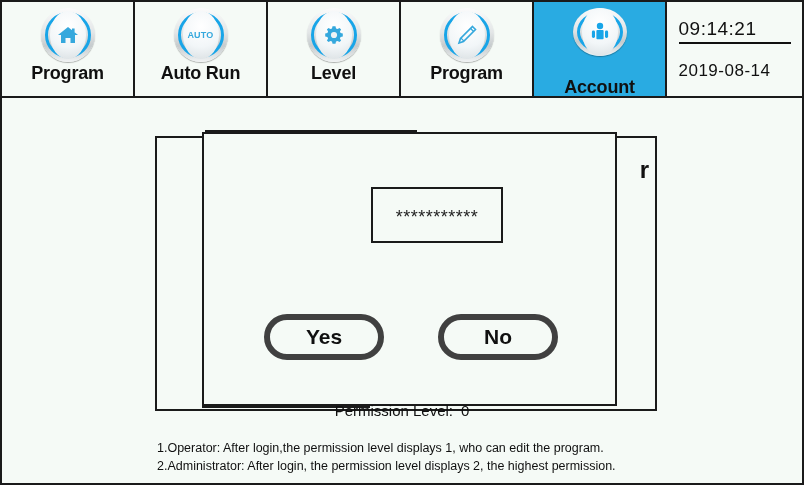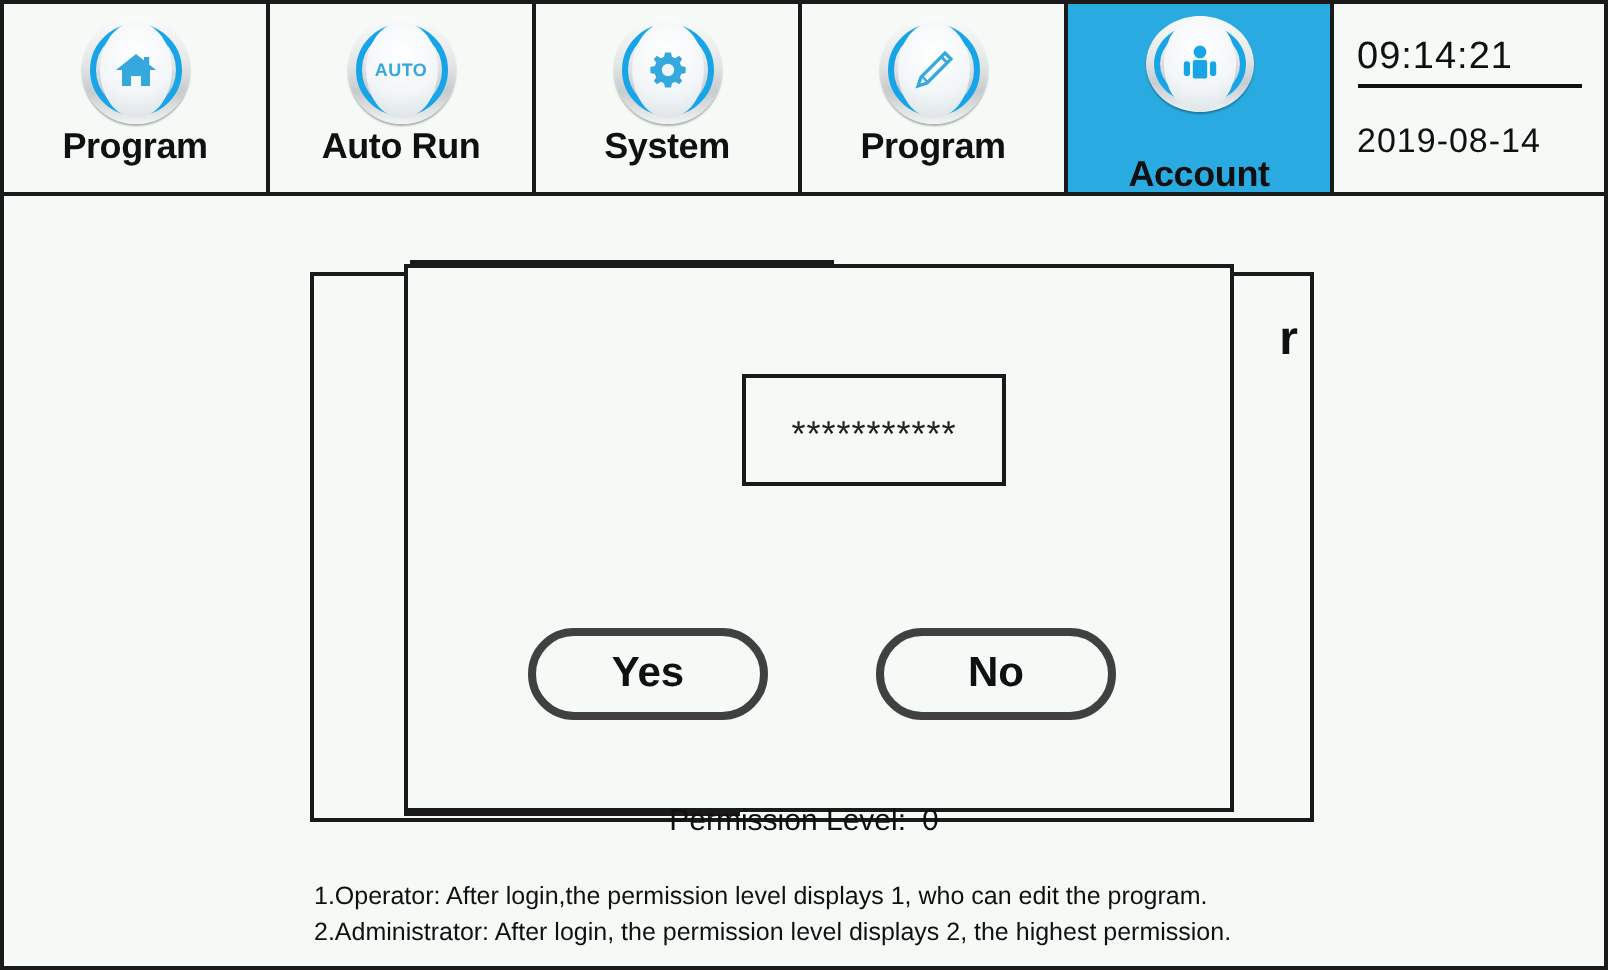--- a/index.html
+++ b/index.html
@@ -224,21 +224,21 @@
   .btn-row {
     position: absolute;
     left: 0;
     top: 180px;
     width: 100%;
   }
   .pill-btn {
     position: absolute;
     width: 120px;
     height: 46px;
-    border: 4px solid #404040;
+    border: 6px solid #404040;
     border-radius: 24px;
     background: #f5faf6;
     box-sizing: border-box;
     display: flex;
     align-items: center;
     justify-content: center;
     font-size: 21px;
     font-weight: bold;
     color: #101010;
     cursor: pointer;
@@ -299,21 +299,21 @@
 
     <div class="nav-tab">
       <div class="icon-ring">
         <div class="icon-inner">
           <svg width="20" height="20" viewBox="0 0 20 20" aria-hidden="true">
             <path d="M10 1.2 L11.5 1.2 L12 3.4 L13.6 4.1 L15.5 2.9 L17.1 4.5 L15.9 6.4 L16.6 8 L18.8 8.5 L18.8 11.5 L16.6 12 L15.9 13.6 L17.1 15.5 L15.5 17.1 L13.6 15.9 L12 16.6 L11.5 18.8 L8.5 18.8 L8 16.6 L6.4 15.9 L4.5 17.1 L2.9 15.5 L4.1 13.6 L3.4 12 L1.2 11.5 L1.2 8.5 L3.4 8 L4.1 6.4 L2.9 4.5 L4.5 2.9 L6.4 4.1 L8 3.4 L8.5 1.2 Z" fill="#35a8dd"></path>
             <circle cx="10" cy="10" r="3.1" fill="#eef3f5"></circle>
           </svg>
         </div>
       </div>
-      <div class="tab-label">System</div>
+      <div class="tab-label">Level</div>
     </div>
 
     <div class="nav-tab">
       <div class="icon-ring">
         <div class="icon-inner">
           <svg width="22" height="22" viewBox="0 0 22 22" aria-hidden="true">
             <path d="M16.5 2.5 L19.5 5.5 L7.5 17.5 L3 19 L4.5 14.5 Z" fill="none" stroke="#35a8dd" stroke-width="1.6"></path>
             <line x1="14.6" y1="4.4" x2="17.6" y2="7.4" stroke="#35a8dd" stroke-width="1.4"></line>
             <line x1="5.0" y1="14.2" x2="7.8" y2="17.0" stroke="#35a8dd" stroke-width="1.2"></line>
           </svg>

